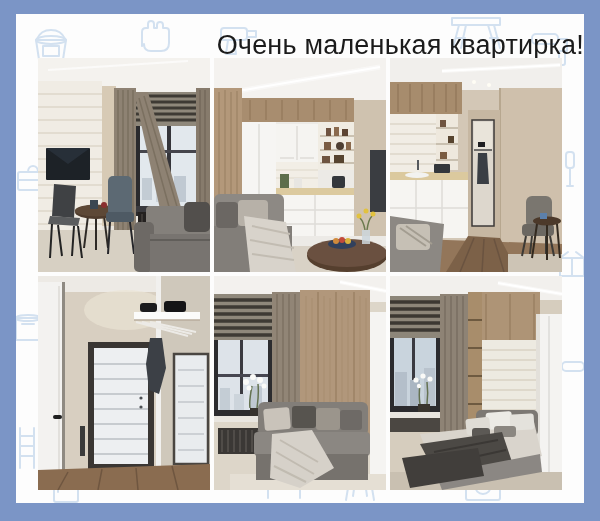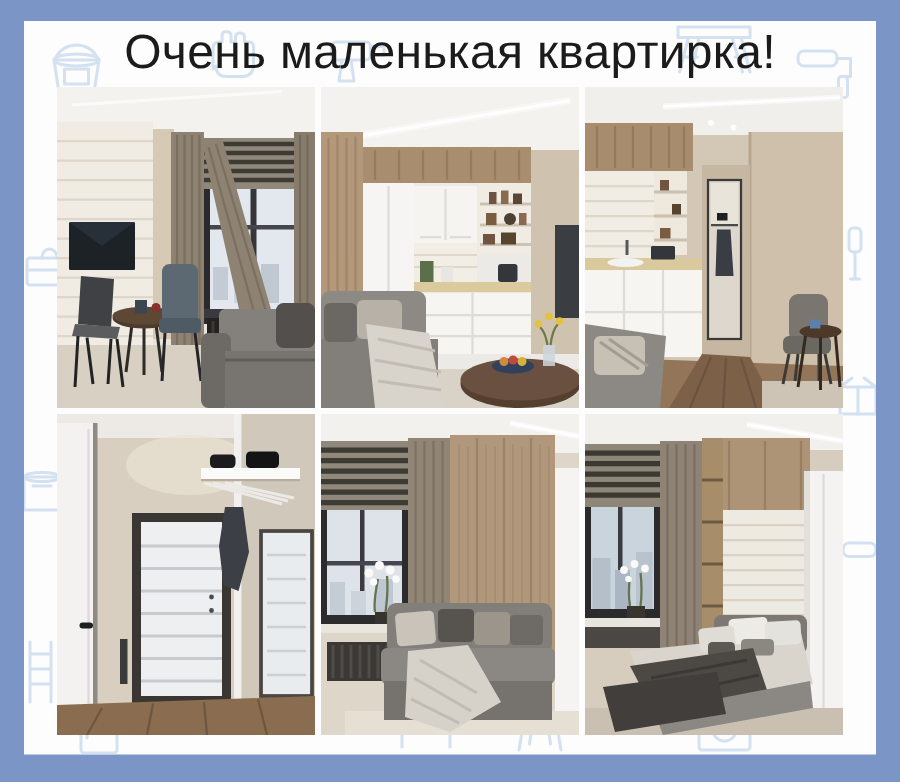--- a/index.html
+++ b/index.html
@@ -9,22 +9,22 @@
     font-family:"Liberation Sans",sans-serif;
   }
   .frame{position:absolute;inset:0;background:var(--border-color,#7b95c6);}
   .panel{
     position:absolute;left:16px;top:14px;width:568px;height:489px;
     background:var(--panel-color,#fdfdfd);overflow:hidden;
   }
   .doodles{position:absolute;inset:0;width:100%;height:100%;}
   .doodles *{stroke:var(--doodle-color,#d3e1f0);fill:none;stroke-width:2;stroke-linecap:round;stroke-linejoin:round;}
   .title{
-    position:absolute;left:0;right:0;top:1px;margin:0;text-align:center;
-    font-weight:400;font-size:32px;line-height:1.2;
+    position:absolute;left:0;right:0;top:15px;margin:0;text-align:right;
+    font-weight:400;font-size:27px;line-height:1.2;
     color:var(--title-color,#1b1b1b);letter-spacing:.2px;
   }
   .grid{
     position:absolute;left:22px;top:44px;width:524px;height:432px;
     display:grid;grid-template-columns:repeat(3,1fr);grid-template-rows:repeat(2,1fr);gap:4px;
   }
   figure.ph{margin:0;position:relative;overflow:hidden;background:#e8e4dd;}
   .ph svg{display:block;width:100%;height:100%;}
 </style>
 </head>

